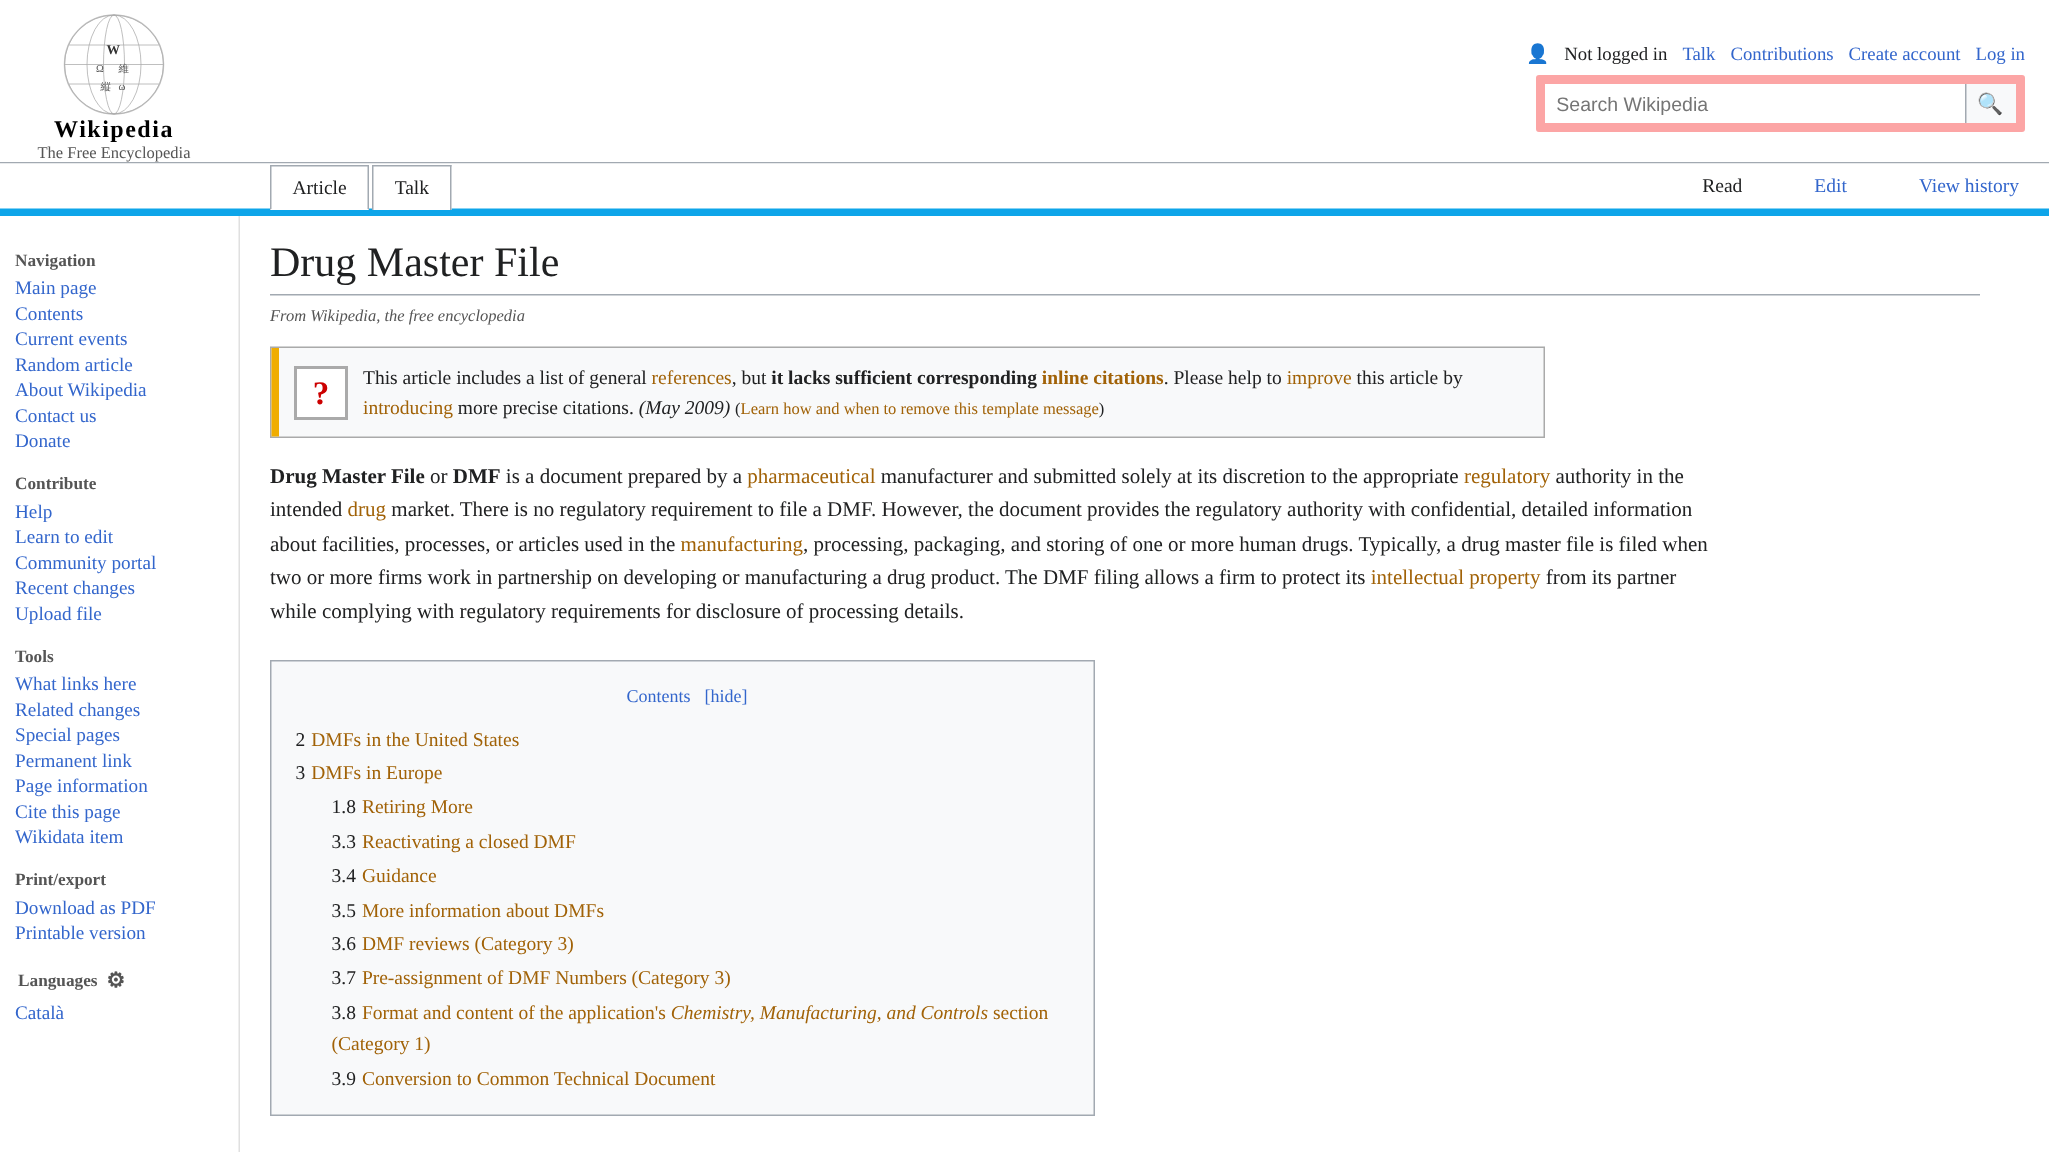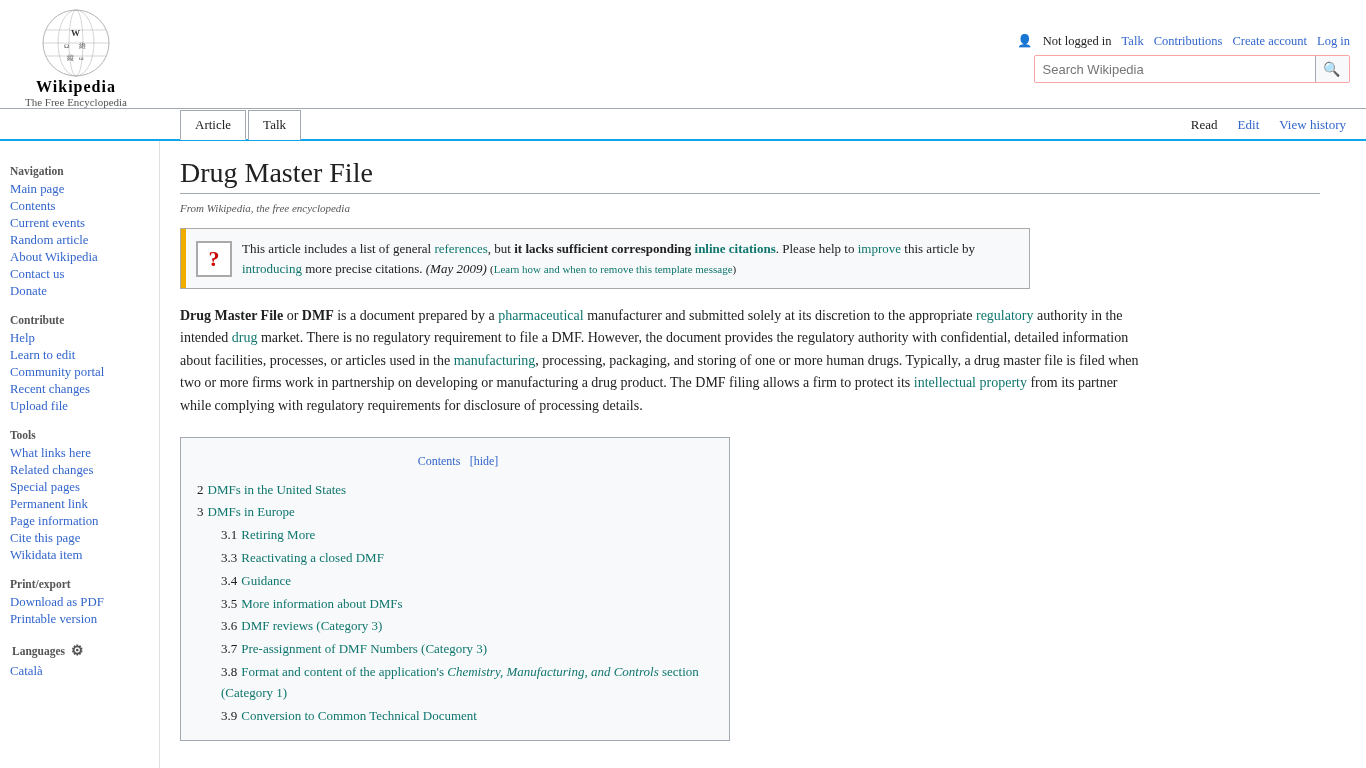--- a/index.html
+++ b/index.html
@@ -1,39 +1,39 @@
 <!DOCTYPE html>
 <html><head>
   <meta charset="utf-8">
   <style>
     * { margin: 0; padding: 0; box-sizing: border-box; }
     body { font-family: -apple-system, 'Linux Libertine', Georgia, Times, serif; font-size: 14px; color: #202122; background: #fff; }
-    a { color: #0f766e; text-decoration: none; }
+    a { color: #a16207; text-decoration: none; }
 
     
     #header { display: flex; align-items: center; justify-content: space-between; padding: 8px 16px 0 16px; border-bottom: 1px solid #a2a9b1; }
     #header-left { display: flex; align-items: center; gap: 12px; }
     #logo-area { display: flex; flex-direction: column; align-items: center; width: 120px; }
     #logo-img { width: 70px; height: 70px; }
     #logo-title { font-family: 'Linux Libertine', Georgia, serif; font-size: 16px; font-weight: bold; letter-spacing: 1px; color: #000; }
     #logo-subtitle { font-size: 11px; color: #555; }
     #header-right { display: flex; flex-direction: column; align-items: flex-end; gap: 6px; }
     #user-bar { display: flex; gap: 10px; font-size: 12.5px; align-items: center; }
     #user-bar a { color: #3366cc; }
-    #search-bar { display: flex; align-items: center; border: 1px solid #fca5a5; border-radius: 2px; overflow: hidden; }
+    #search-bar { display: flex; align-items: center; border: 6px solid #fca5a5; border-radius: 2px; overflow: hidden; }
     #search-input { width: 280px; padding: 5px 8px; font-size: 13px; border: none; outline: none; }
     #search-btn { background: #f8f9fa; border: none; border-left: 1px solid #a2a9b1; padding: 5px 8px; cursor: pointer; font-size: 14px; }
 
     
-    #tabs-row { display: flex; align-items: flex-end; padding: 0 0 0 180px; border-bottom: 2px solid #0ea5e9; background: #fff; }
+    #tabs-row { display: flex; align-items: center; padding: 0 0 0 180px; border-bottom: 5px solid #0ea5e9; background: #fff; }
     #article-tabs { display: flex; }
     .tab { padding: 6px 14px; font-size: 13px; cursor: pointer; border: 1px solid #a2a9b1; border-bottom: none; background: #fff; margin-right: 2px; position: relative; top: 1px; }
     .tab.active { background: #fff; border-bottom: 1px solid #fff; z-index: 1; }
     .tab.talk { border-color: #a2a9b1; }
-    #view-tabs { display: flex; margin-left: auto; align-items: center; padding-right: 10px; }
+    #view-tabs { display: flex; margin-left: auto; align-items: center; padding-right: 10px; gap: 28px; }
     .view-tab { padding: 6px 10px; font-size: 13px; cursor: pointer; color: #3366cc; }
     .view-tab.active-view { color: #202122; }
 
     
     #layout { display: flex; }
 
     
     #sidebar { width: 160px; min-width: 160px; padding: 10px 0 10px 10px; border-right: 1px solid #e0e0e0; font-size: 12.8px; }
     .sidebar-section-title { font-size: 11.5px; font-weight: bold; color: #555; margin: 14px 0 4px 0; text-transform: none; }
     .sidebar-link { display: block; color: #3366cc; padding: 1px 0; font-size: 12.8px; }
@@ -192,21 +192,21 @@
       
       <div id="toc">
         <div id="toc-header">
           <span>Contents</span>
           <span>[hide]</span>
         </div>
         <ol class="toc-list">
           <li><span class="toc-num">2</span><a href="#">DMFs in the United States</a></li>
           <li><span class="toc-num">3</span><a href="#">DMFs in Europe</a></li>
           <ol class="toc-list toc-sub">
-            <li><span class="toc-num">3.1</span><a href="#">Retiring More</a></li>
+            <li><span class="toc-num">1.8</span><a href="#">Retiring More</a></li>
             <li><span class="toc-num">3.3</span><a href="#">Reactivating a closed DMF</a></li>
             <li><span class="toc-num">3.4</span><a href="#">Guidance</a></li>
             <li><span class="toc-num">3.5</span><a href="#">More information about DMFs</a></li>
             <li><span class="toc-num">3.6</span><a href="#">DMF reviews (Category 3)</a></li>
             <li><span class="toc-num">3.7</span><a href="#">Pre-assignment of DMF Numbers (Category 3)</a></li>
             <li><span class="toc-num">3.8</span><a href="#">Format and content of the application's <em>Chemistry, Manufacturing, and Controls</em> section (Category 1)</a></li>
             <li><span class="toc-num">3.9</span><a href="#">Conversion to Common Technical Document</a></li>
           </ol>
 
         </ol>

